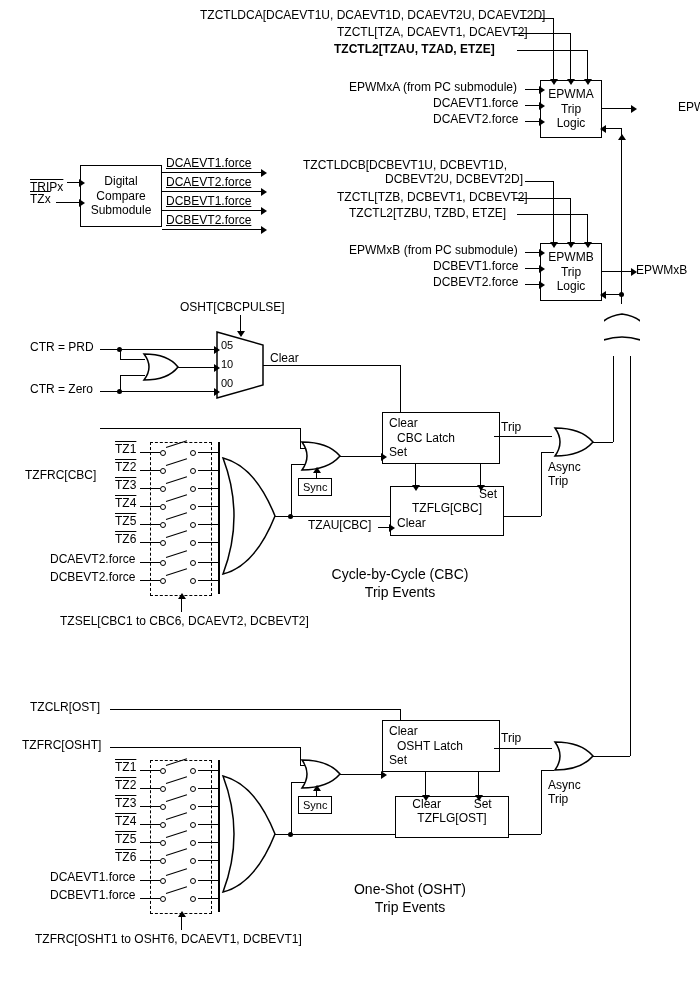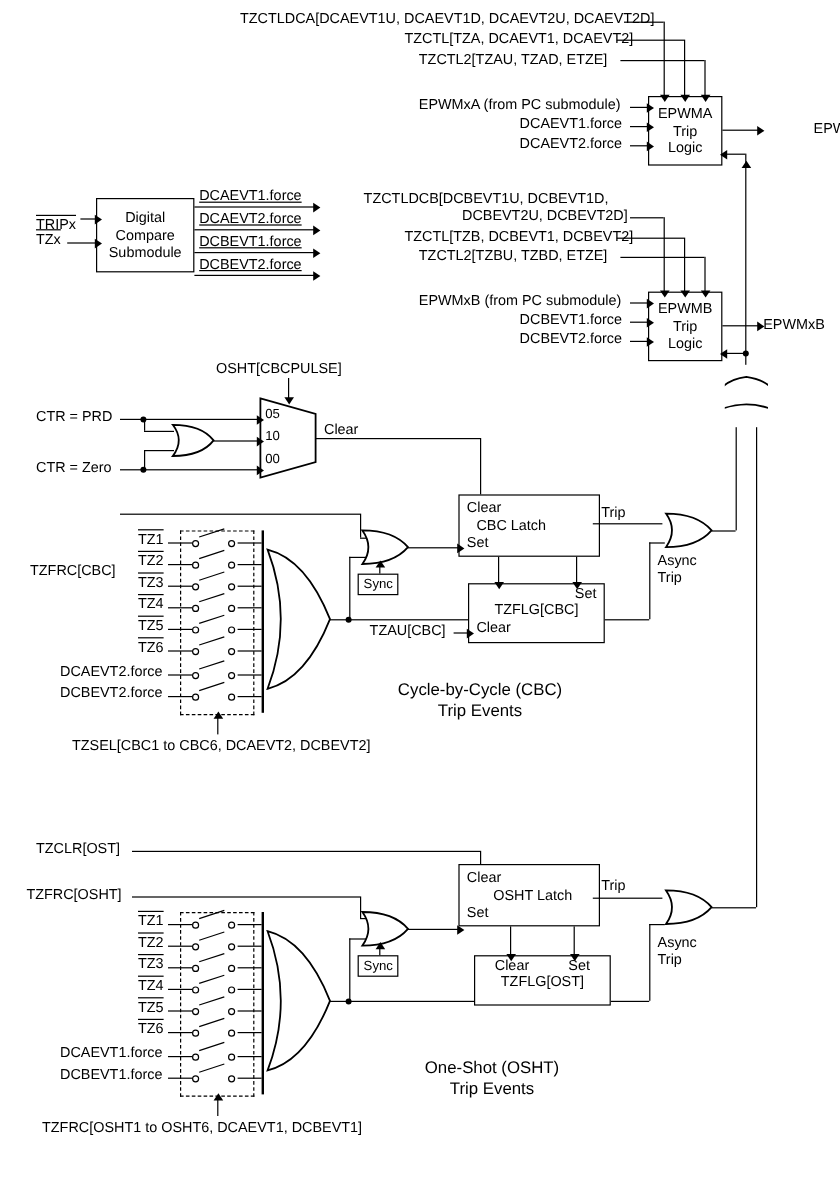--- a/index.html
+++ b/index.html
@@ -146,21 +146,21 @@
 <span class="lbl" style="left:166px;top:213px;text-decoration:underline;">DCBEVT2.force</span>
 <div class="hline arrow-r" style="left:162px;top:229px;width:100px;"></div>
 
 <div class="box" style="left:540px;top:80px;width:60px;height:56px;">
   <span>EPWMA</span>
   <span>Trip</span>
   <span>Logic</span>
 </div>
 <span class="lbl" style="left:200px;top:8px;">TZCTLDCA[DCAEVT1U, DCAEVT1D, DCAEVT2U, DCAEVT2D]</span>
 <span class="lbl" style="left:337px;top:25px;">TZCTL[TZA, DCAEVT1, DCAEVT2]</span>
-<span class="lbl" style="left:349px;top:42px;">TZCTL2[TZAU, TZAD, ETZE]</span>
+<span class="lbl" style="left:334px;top:42px;font-weight:bold;">TZCTL2[TZAU, TZAD, ETZE]</span>
 
 <div class="vline arrow-d" style="left:553px;top:18px;height:62px;"></div>
 <div class="hline" style="left:520px;top:18px;width:33px;"></div>
 <div class="vline arrow-d" style="left:570px;top:33px;height:47px;"></div>
 <div class="hline" style="left:514px;top:33px;width:56px;"></div>
 <div class="vline arrow-d" style="left:587px;top:50px;height:30px;"></div>
 <div class="hline" style="left:517px;top:50px;width:70px;"></div>
 
 <span class="lbl" style="left:349px;top:80px;">EPWMxA (from PC submodule)</span>
 <div class="hline arrow-r" style="left:525px;top:89px;width:15px;"></div>
@@ -429,21 +429,21 @@
   <span>Sync</span>
 </div>
 <div class="vline arrow-u" style="left:316px;top:790px;height:6px;"></div>
 
 <div class="hline" style="left:291px;top:834px;width:250px;"></div>
 <div class="vline" style="left:541px;top:770px;height:64px;"></div>
 <div class="hline" style="left:541px;top:770px;width:13px;"></div>
 
 <div class="box" style="left:382px;top:720px;width:110px;height:50px;align-items:flex-start;padding-left:6px;">
   <span>Clear</span>
-  <span style="padding-left:8px;margin-left:14px;">OSHT Latch</span>
+  <span style="padding-left:8px;">OSHT Latch</span>
   <span>Set</span>
 </div>
 <div class="hline arrow-r" style="left:340px;top:774px;width:42px;"></div>
 <span class="lbl" style="left:501px;top:731px;">Trip</span>
 <div class="hline" style="left:494px;top:748px;width:58px;"></div>
 
 <svg style="position:absolute;left:551px;top:740px;width:44px;height:32px;">
   <path d="M4 2 Q14 16 4 30 Q30 30 42 16 Q30 2 4 2 Z" fill="#fff" stroke="#000" stroke-width="1.5"></path>
 </svg>
 <span class="lbl" style="left:548px;top:778px;">Async</span>

